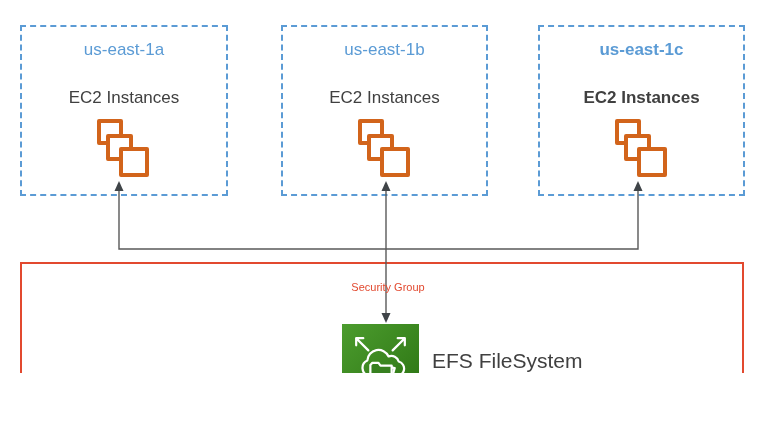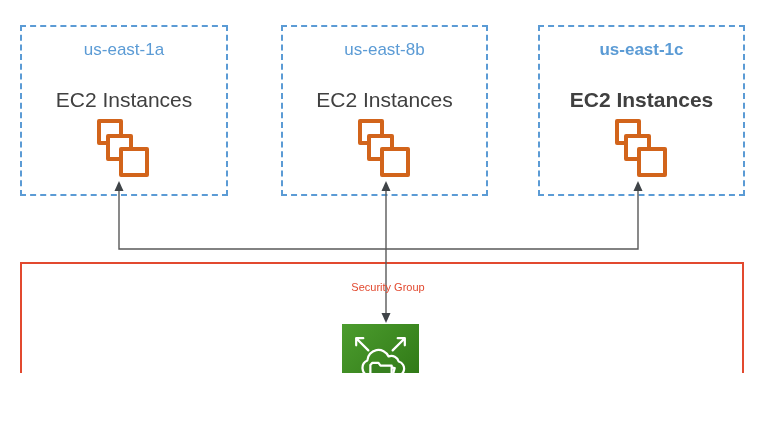--- a/index.html
+++ b/index.html
@@ -14,21 +14,21 @@
   }
   .zone--1 { left:20px;  width:208px; }
   .zone--2 { left:281px; width:207px; }
   .zone--3 { left:538px; width:207px;font-weight:bold; }
   .zone__label {
     position:absolute; top:13px; left:0; width:100%; text-align:center;
     color:#5B9BD5; font-size:17px;
   }
   .zone__service {
     position:absolute; top:61px; left:0; width:100%; text-align:center;
-    color:#404040; font-size:21px;
+    color:#404040; font-size:17px;
   }
   
   .ec2-icon {
     position:absolute; top:92px; left:50%; margin-left:-27px;
     width:54px; height:60px;
   }
   .ec2-icon .sq {
     position:absolute; background:#ffffff; border:4px solid #D2641B;
     border-radius:2px; box-sizing:border-box;
   }
@@ -63,21 +63,21 @@
     <div class="zone__label">us-east-1a</div>
     <div class="zone__service">EC2 Instances</div>
     <div class="ec2-icon">
       <div class="sq sq--back"></div>
       <div class="sq sq--mid"></div>
       <div class="sq sq--front"></div>
     </div>
   </div>
 
   <div class="zone zone--2">
-    <div class="zone__label">us-east-8b</div>
+    <div class="zone__label">us-east-1b</div>
     <div class="zone__service">EC2 Instances</div>
     <div class="ec2-icon">
       <div class="sq sq--back"></div>
       <div class="sq sq--mid"></div>
       <div class="sq sq--front"></div>
     </div>
   </div>
 
   <div class="zone zone--3">
     <div class="zone__label">us-east-1c</div>
@@ -114,14 +114,15 @@
         <path d="M26,26 L14,14 M14,21 L14,14 L21,14"></path>
         <path d="M50,26 L62,14 M55,14 L62,14 L62,21"></path>
         <path d="M26,50 L14,62 M14,55 L14,62 L21,62"></path>
         <path d="M50,50 L62,62 M55,62 L62,62 L62,55"></path>
         <path d="M26,51 a8,8 0 0 1 -1,-15 a11,11 0 0 1 21,-4 a7.5,7.5 0 0 1 10,5 a7,7 0 0 1 -4,14 z"></path>
         <path d="M46,42 l6,1.5 -3,10.5 -6,-1.5 z" fill="#378020"></path>
         <path d="M28,53 V40.5 l2,-2.2 h6 l2,2.7 h11 V53 z" fill="#378020"></path>
       </g>
     </svg>
   </div>
+  <div class="efs-label">EFS FileSystem</div>
 
 </div>
 
 </body></html>

